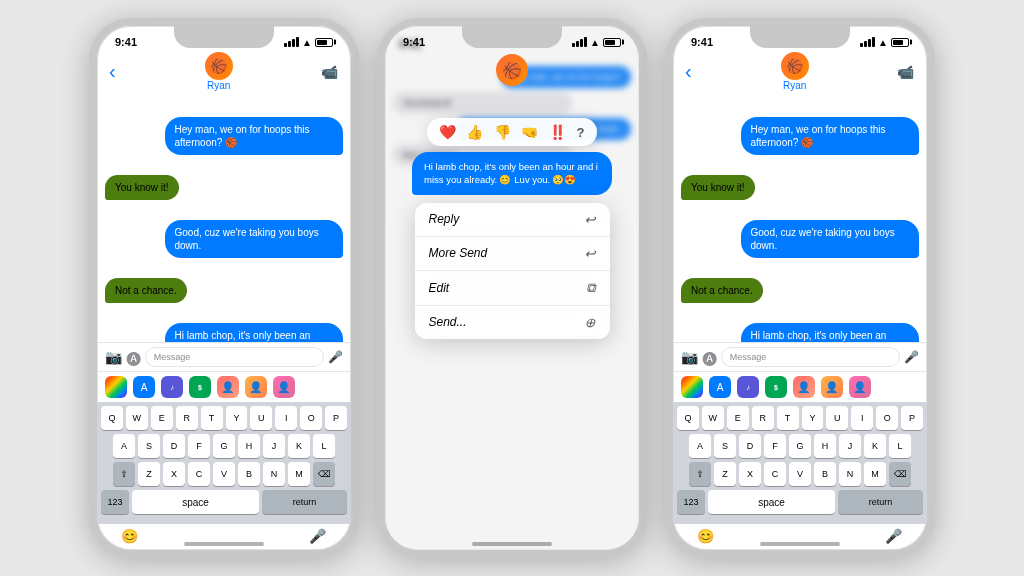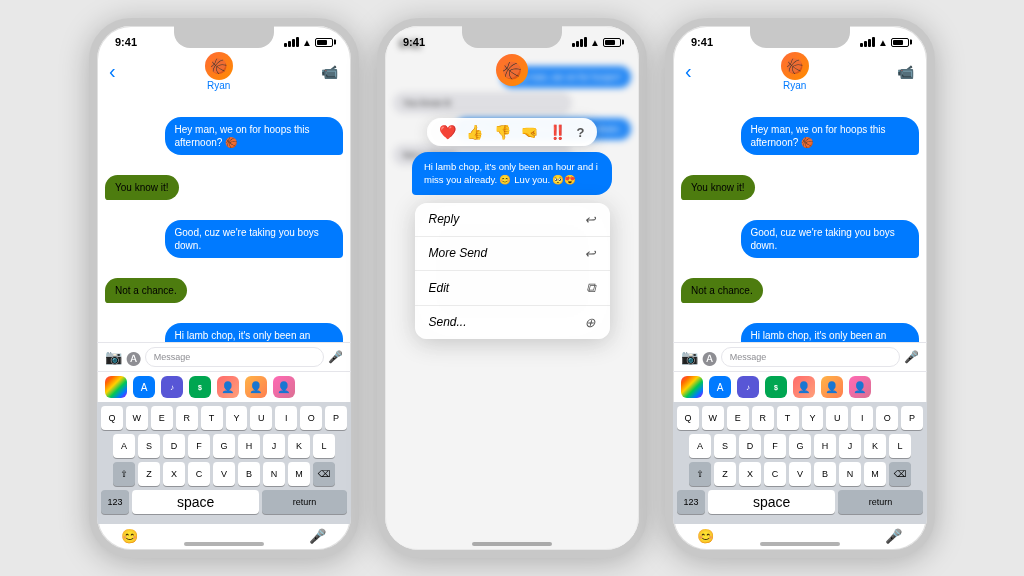--- a/index.html
+++ b/index.html
@@ -243,21 +243,21 @@
       align-items: center;
       justify-content: center;
       height: 24px;
       min-width: 20px;
       flex: 1;
       box-shadow: 0 1px 0 rgba(0,0,0,0.3);
       cursor: pointer;
       max-width: 22px;
     }
     .key.dark { background: #ADB5BD; color: #000; }
-    .key.space-key { flex: 3; max-width: none; font-size: 14px; }
+    .key.space-key { flex: 3; max-width: none; font-size: 10px; }
     .key.num-key { flex: 1.2; max-width: 28px; }
     .key.return-key { flex: 2; max-width: none; }
 
     .bottom-bar {
       display: flex;
       justify-content: space-between;
       padding: 4px 24px 6px;
       flex-shrink: 0;
     }
     .bottom-icon { font-size: 14px; color: #8E8E93; }

